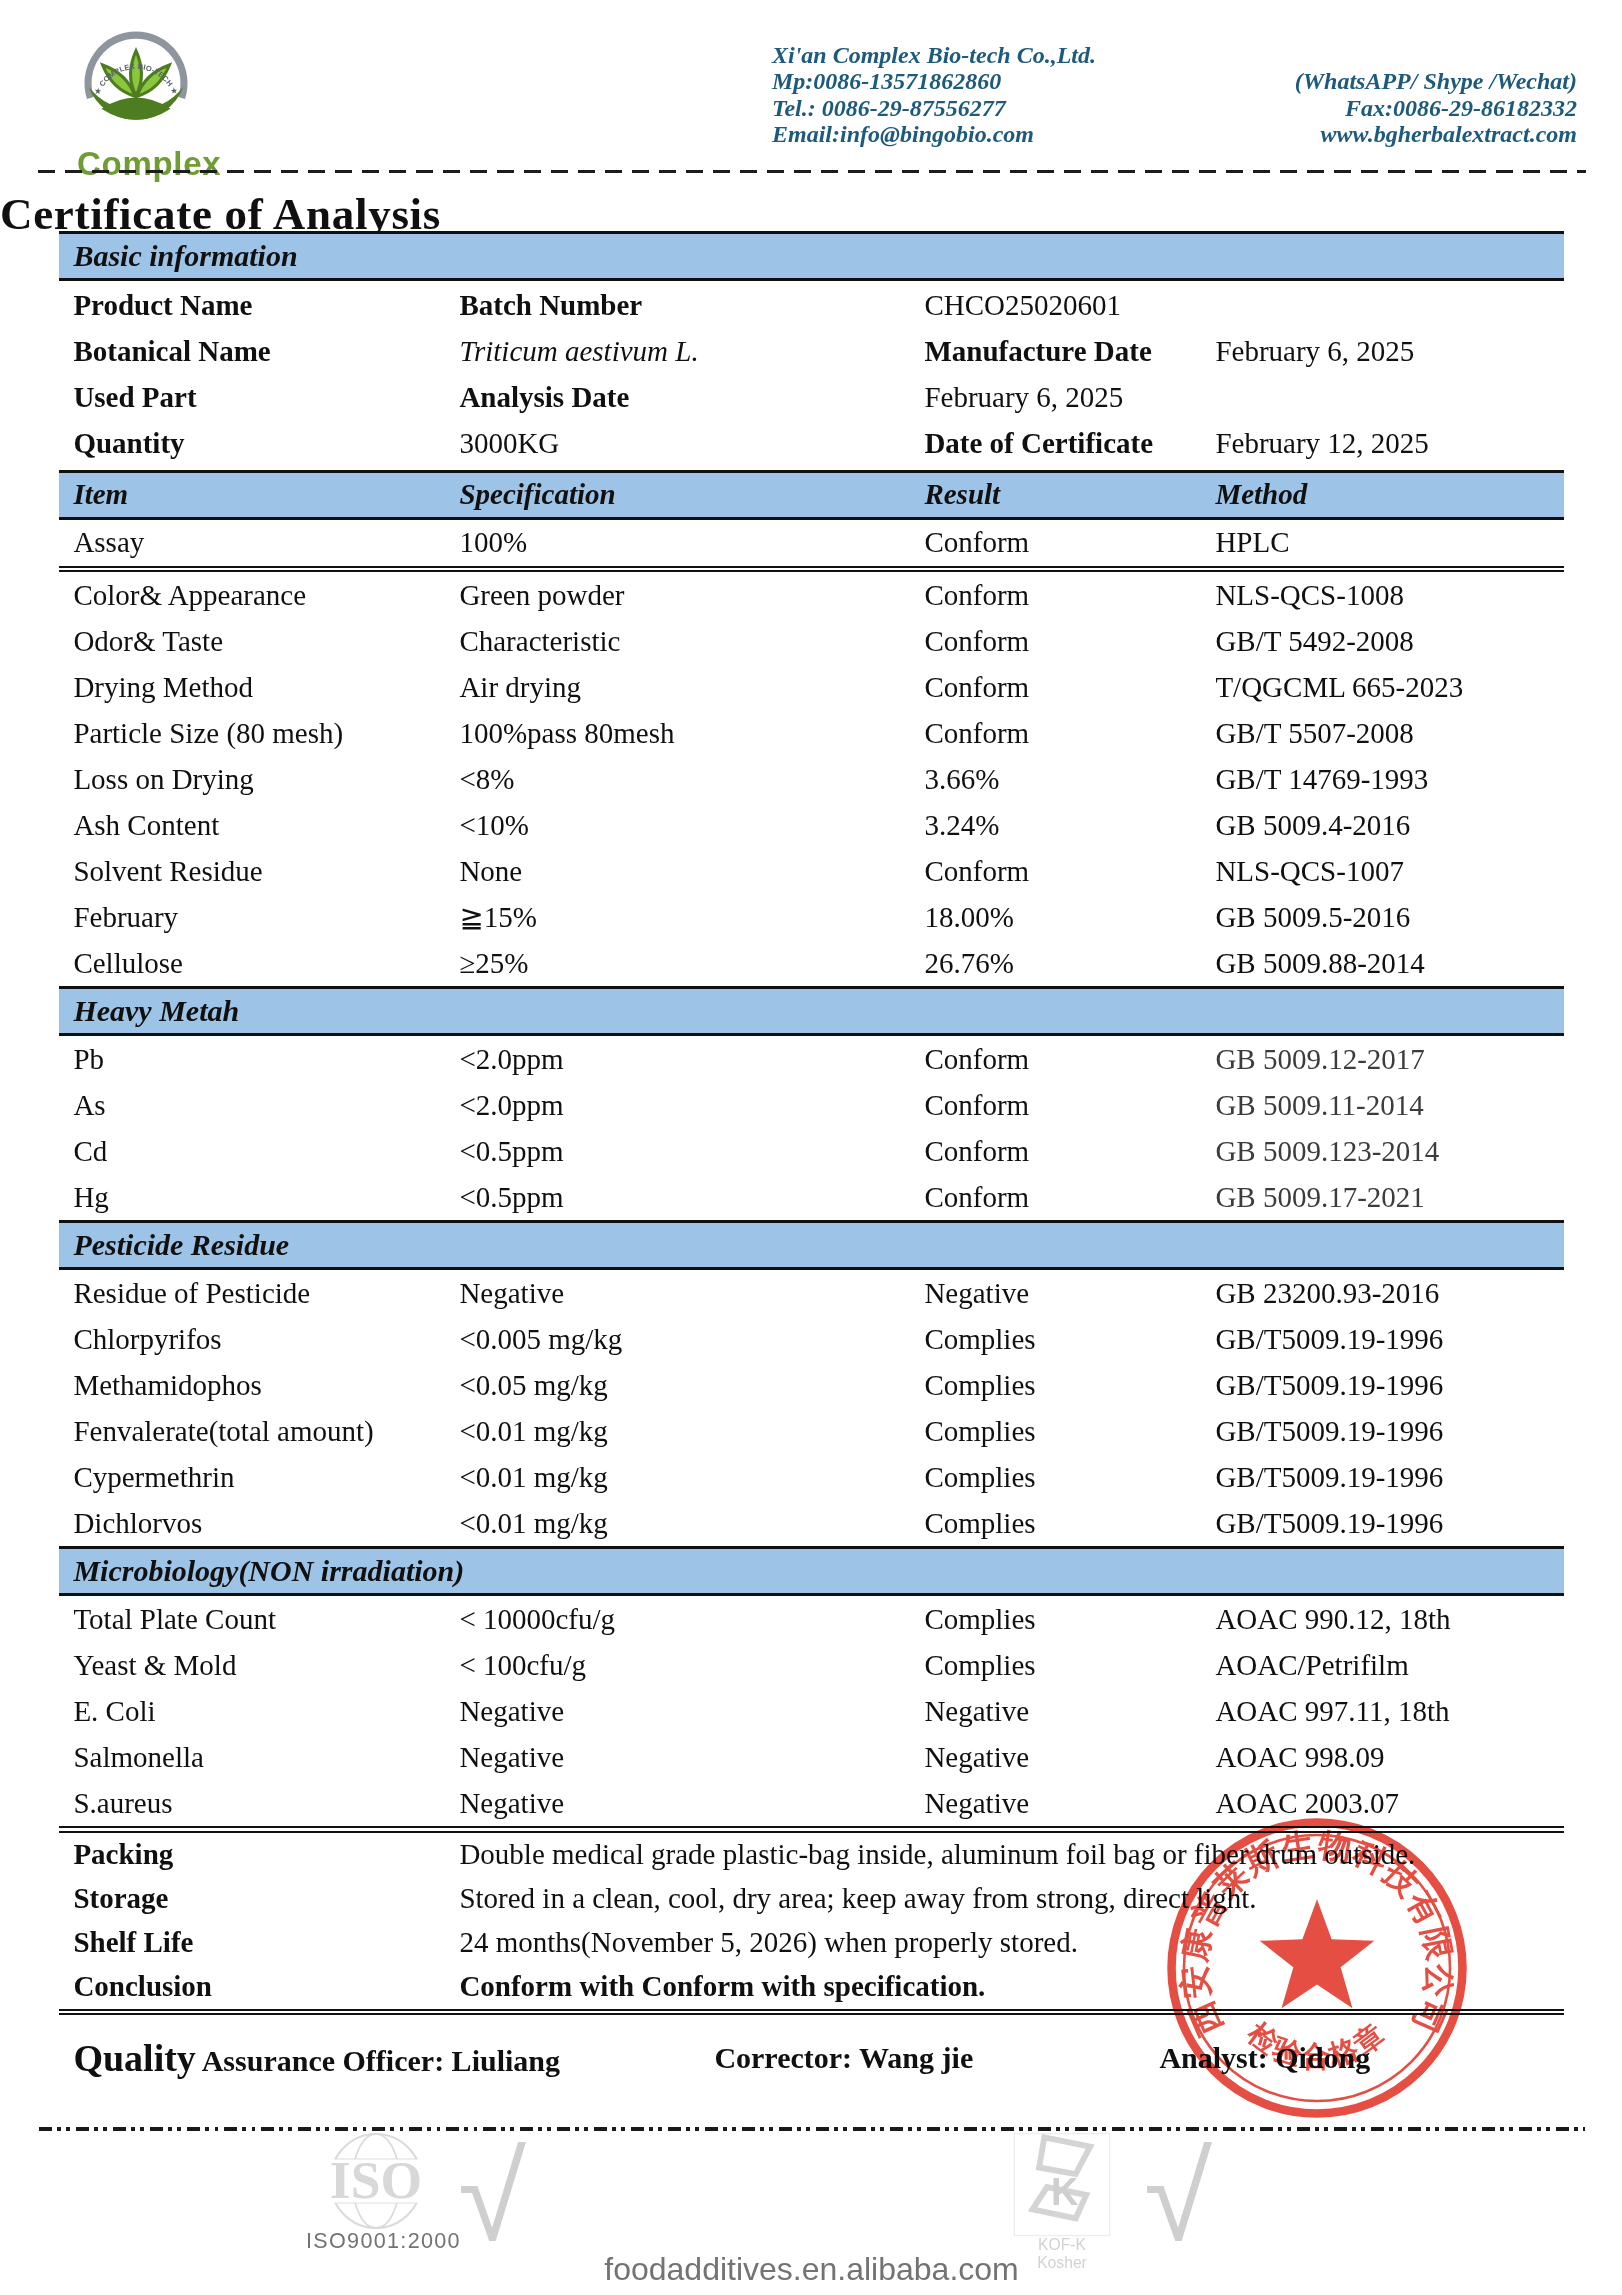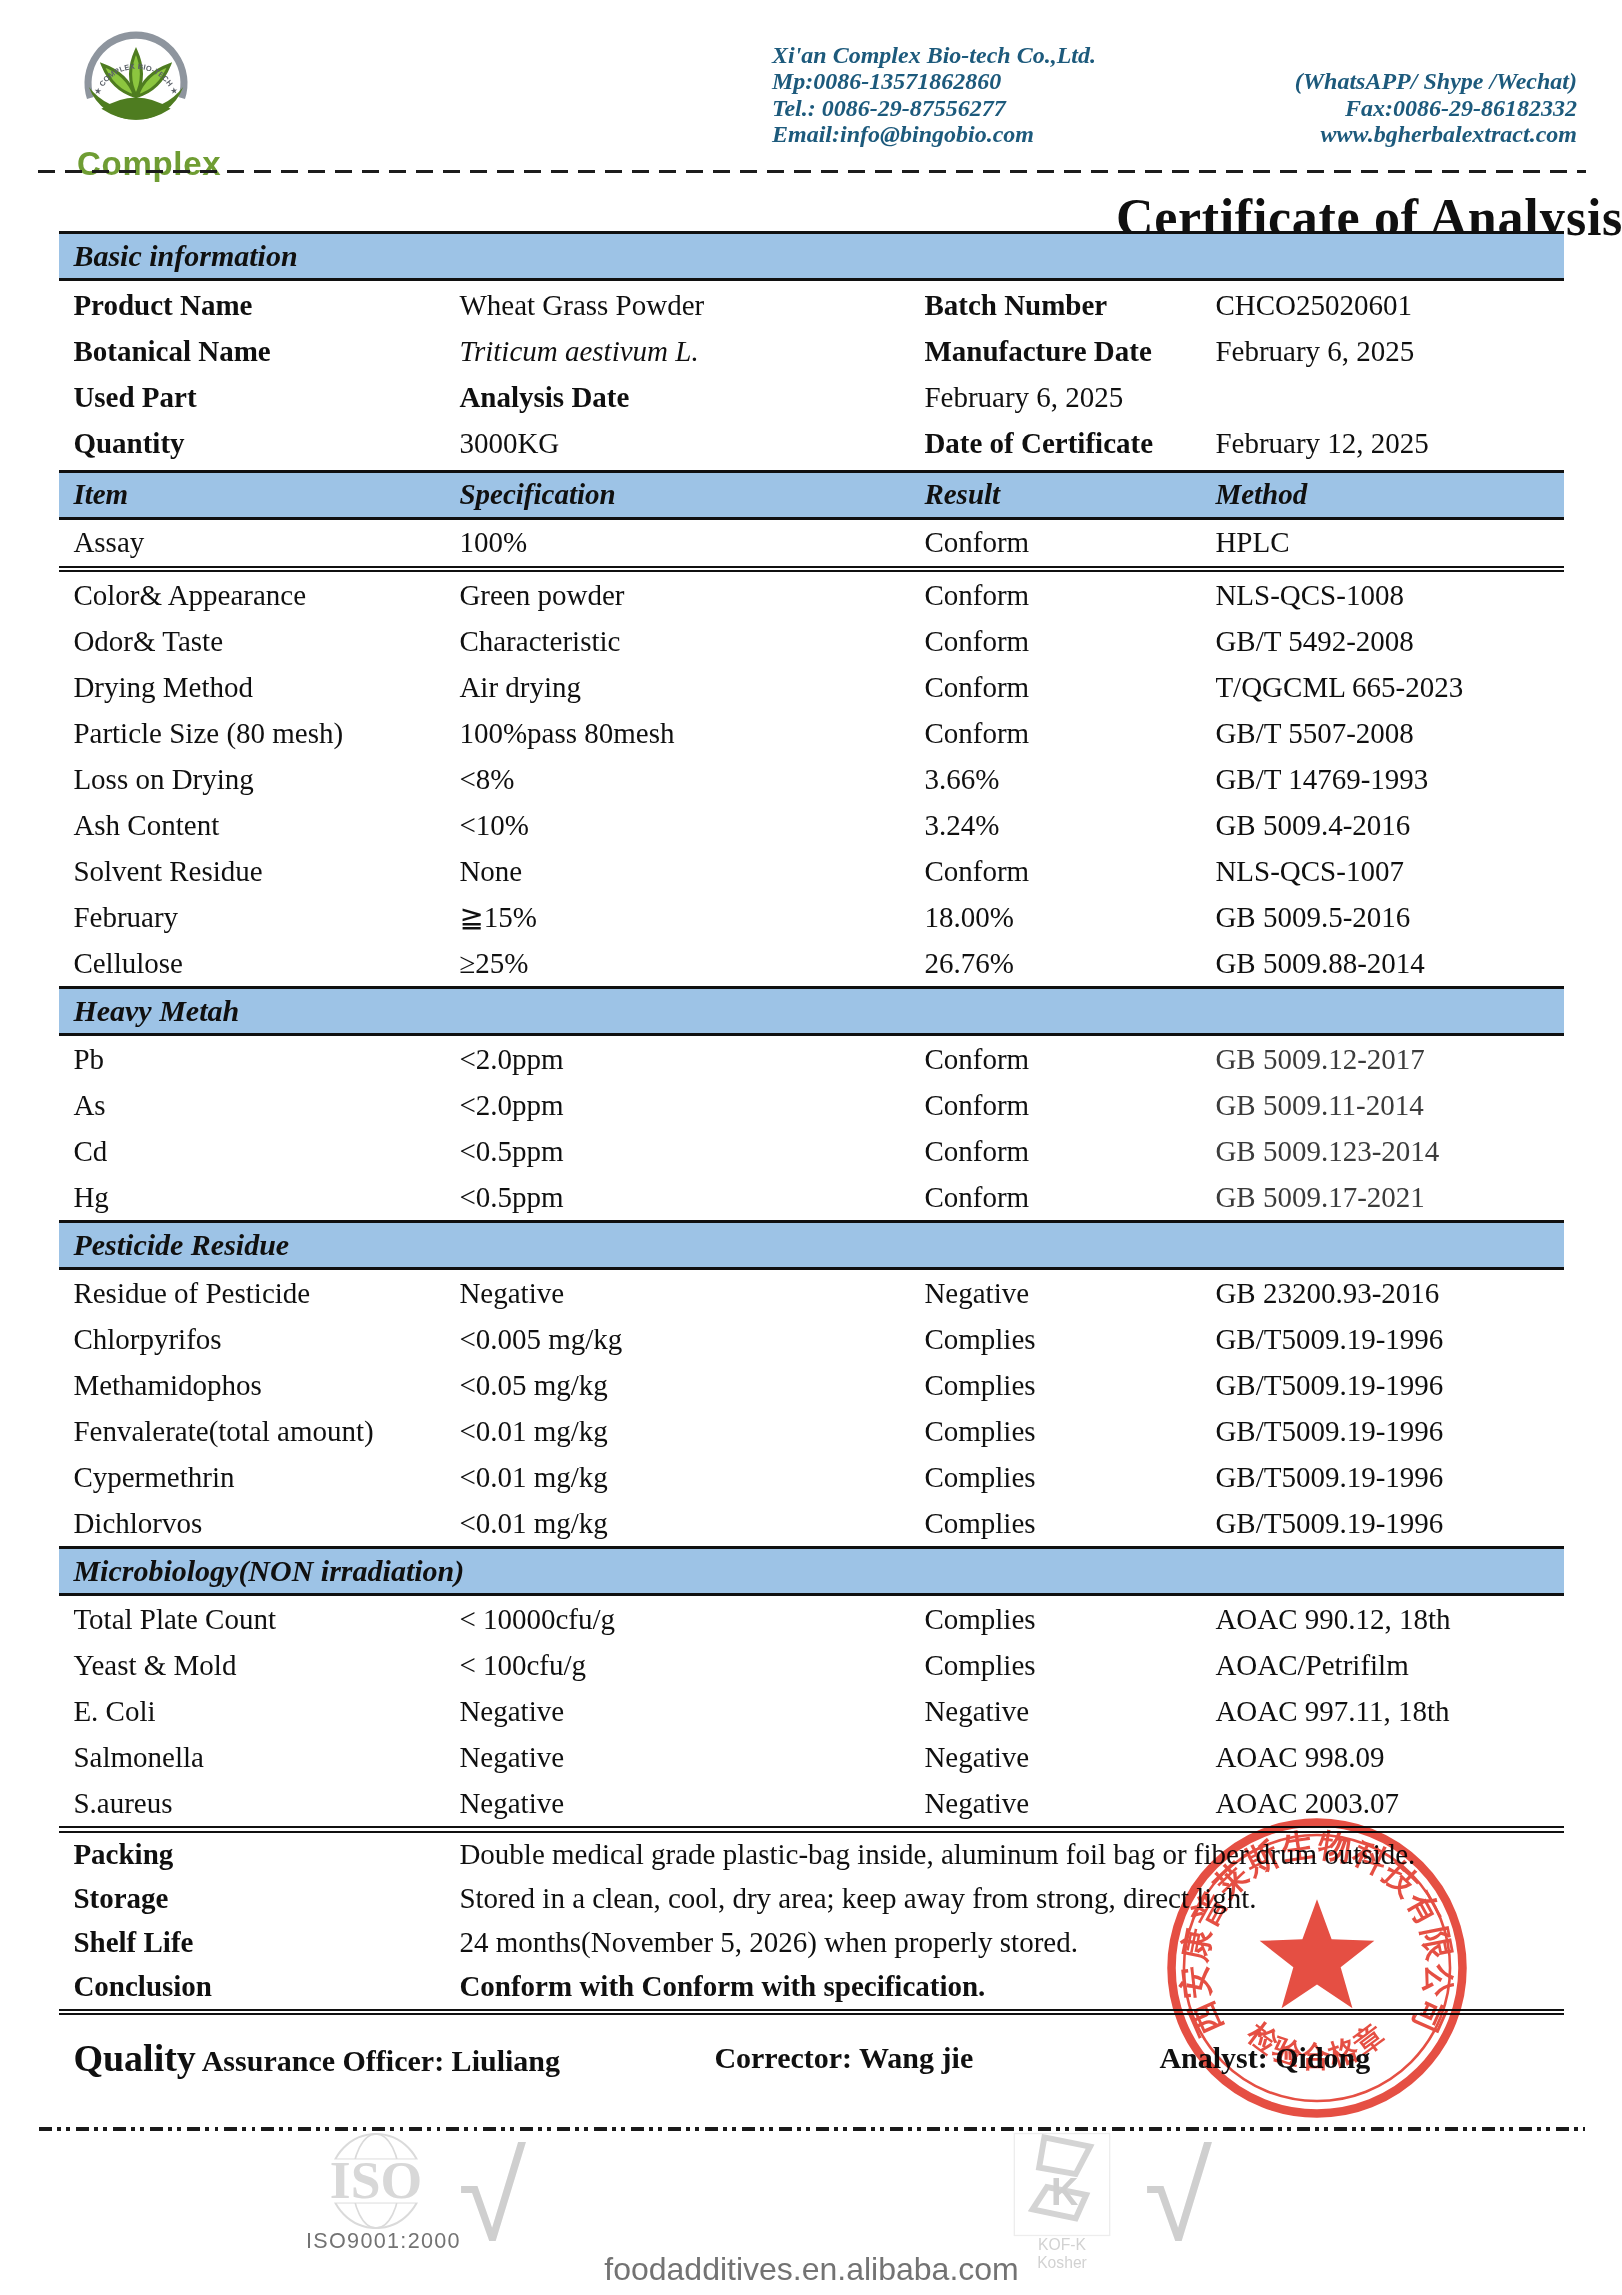--- a/index.html
+++ b/index.html
@@ -18,21 +18,21 @@
 
   
   .logo-wrap{position:absolute;left:77px;top:27.5px;width:118px;text-align:center;}
   .logo-brand{font-family:"Liberation Sans",sans-serif;font-weight:bold;font-size:33px;color:var(--logo-green);letter-spacing:0.7px;margin-top:-2.6px;}
   .contact{position:absolute;left:772px;top:42px;width:805px;color:var(--header-blue);font-style:italic;font-weight:bold;font-size:24px;line-height:1.10;}
   .contact .line{display:flex;justify-content:space-between;white-space:nowrap;}
   .dash-top{position:absolute;left:38px;top:170px;width:1548px;height:3.3px;
     background:repeating-linear-gradient(90deg,#1c1c1c 0 17px,transparent 17px 27px);}
 
   
-  .title{position:absolute;left:0;top:188px;width:100%;text-align:right;font-size:52px;font-weight:bold;letter-spacing:0.7px;}
+  .title{position:absolute;left:0;top:188px;width:100%;text-align:left;font-size:45px;font-weight:bold;letter-spacing:0.7px;}
 
   
   .doc{position:absolute;left:59px;top:231px;width:1505px;}
   .band{height:44px;border-top:3.3px solid var(--ink);border-bottom:3.3px solid var(--ink);
         background:var(--band-blue);display:flex;align-items:center;padding-left:14.4px;
         font-weight:bold;font-style:italic;font-size:30px;box-sizing:content-box;}
   .band.cols{display:grid;grid-template-columns:386px 465px 291px 363px;padding-left:0;}
   .band.cols .cell{font-weight:bold;font-style:italic;}
   .row4{display:grid;grid-template-columns:386px 465px 291px 363px;height:46px;align-items:center;}
   .rowB{display:grid;grid-template-columns:386px 1119px;height:44px;align-items:center;}
@@ -118,21 +118,20 @@
 
   <div class="doc">
 
     <div class="band">
       <span>Basic information</span>
     </div>
 
     <div class="basic-pad">
       <div class="row4">
         <div class="cell lbl">Product Name</div>
-        <div class="cell">Wheat Grass Powder</div>
         <div class="cell lbl">Batch Number</div>
         <div class="cell">CHCO25020601</div>
       </div>
       <div class="row4">
         <div class="cell lbl">Botanical Name</div>
         <div class="cell it">Triticum aestivum L.</div>
         <div class="cell lbl">Manufacture Date</div>
         <div class="cell">February 6, 2025</div>
       </div>
       <div class="row4">

